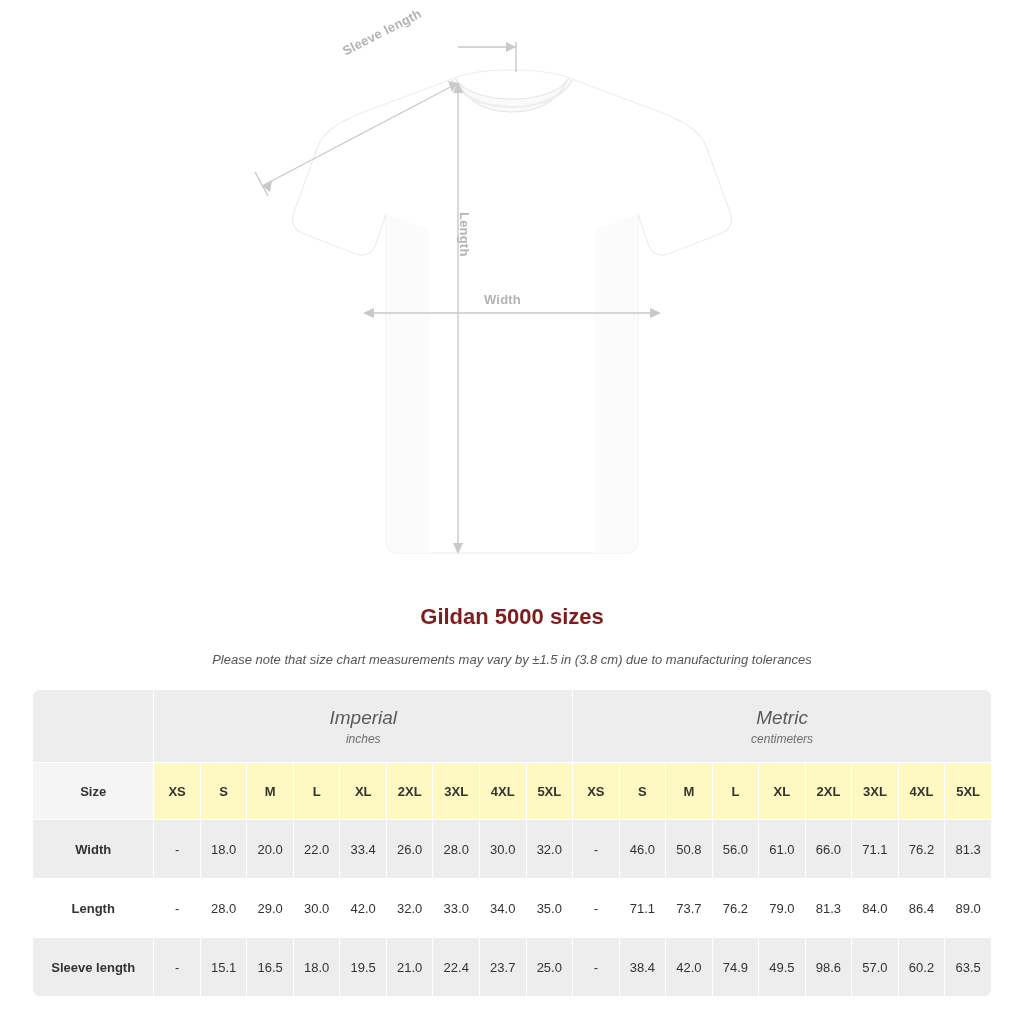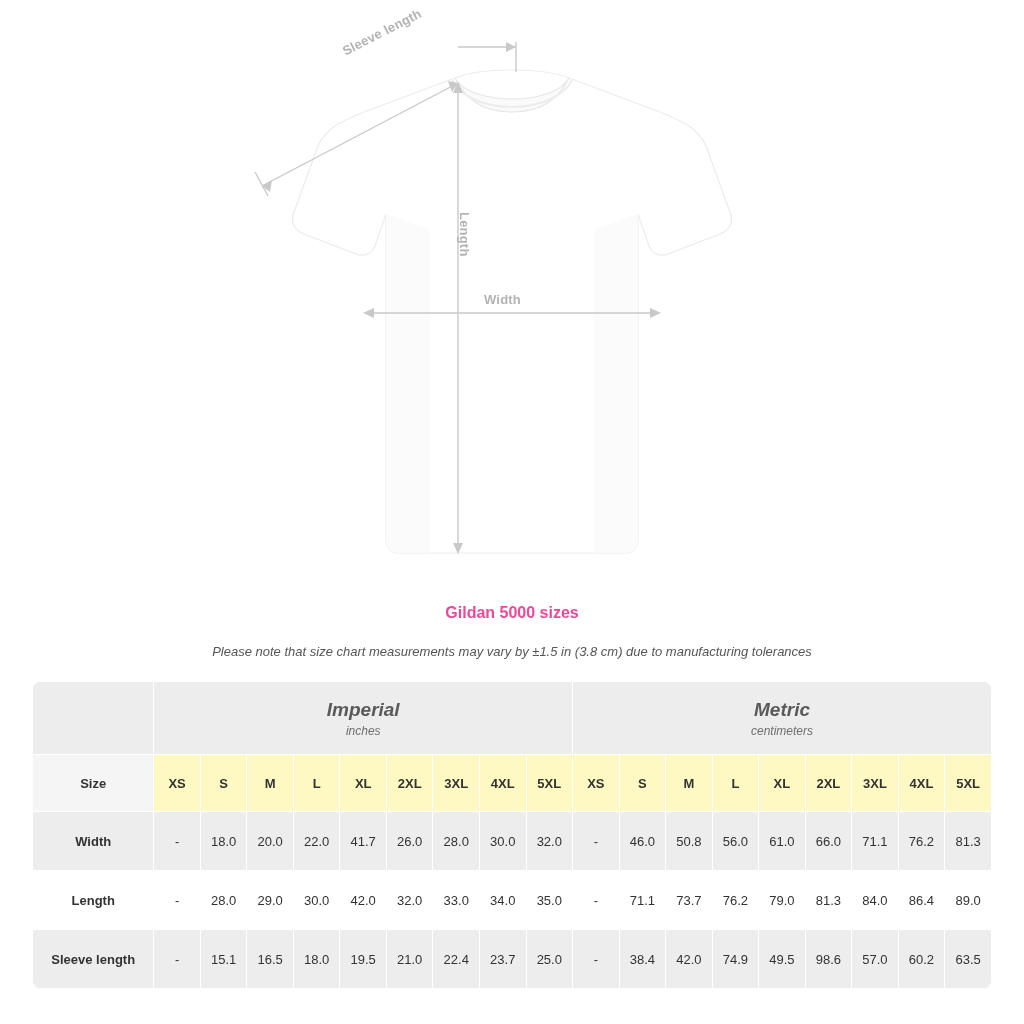--- a/index.html
+++ b/index.html
@@ -55,23 +55,23 @@
     left: 484px;
     top: 292px;
   }
 
   
   .title-block {
     text-align: center;
     margin-top: 24px;
   }
   .chart-title {
-    font-size: 16px;
+    font-size: 22px;
     font-weight: bold;
-    color: #ec4899;
+    color: #7f1d1d;
     margin: 0;
   }
   .chart-note {
     font-size: 13px;
     font-style: italic;
     color: #555;
     margin: 22px 0 0 0;
   }
 
   
@@ -95,21 +95,21 @@
   }
   
   .unit-cell {
     background: #ededed;
     height: 72px;
     vertical-align: middle;
   }
   .unit-name {
     font-size: 19px;
     font-style: italic;
-    font-weight: bold;
+    font-weight: normal;
     color: #5a5a5a;
     line-height: 1.25;
   }
   .unit-sub {
     font-size: 12px;
     font-style: italic;
     color: #6e6e6e;
     margin-top: 2px;
   }
   .corner-cell {
@@ -274,21 +274,21 @@
           <td>4XL</td>
           <td>5XL</td>
         </tr>
 
         <tr class="data-row row-a">
           <td class="rowlabel">Width</td>
           <td>-</td>
           <td>18.0</td>
           <td>20.0</td>
           <td>22.0</td>
-          <td>41.7</td>
+          <td>33.4</td>
           <td>26.0</td>
           <td>28.0</td>
           <td>30.0</td>
           <td>32.0</td>
           <td>-</td>
           <td>46.0</td>
           <td>50.8</td>
           <td>56.0</td>
           <td>61.0</td>
           <td>66.0</td>

